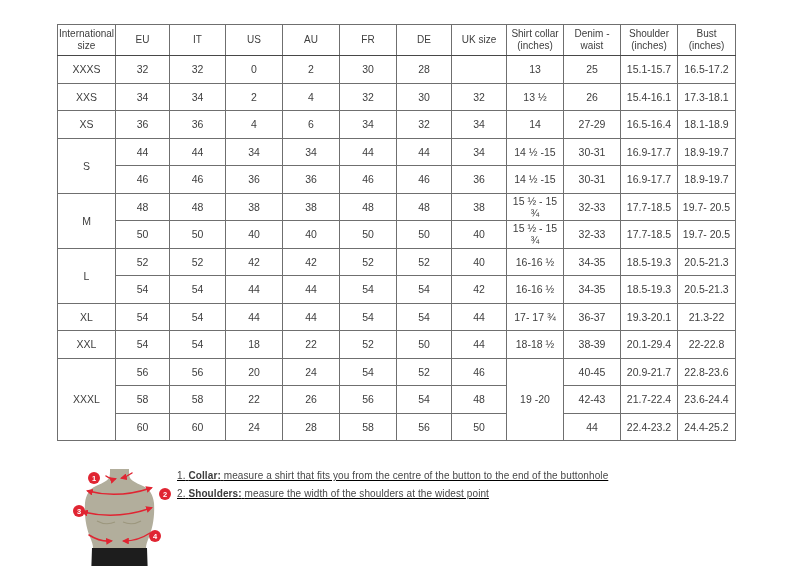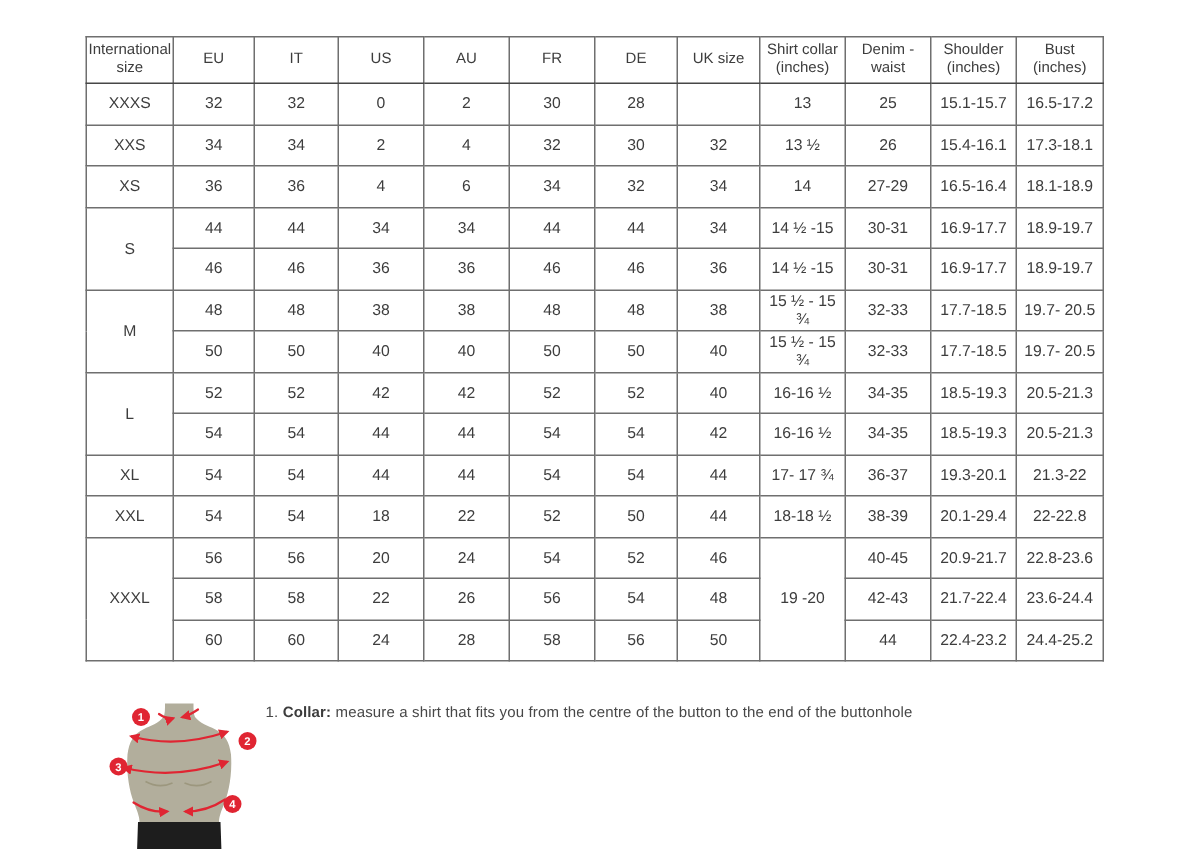--- a/index.html
+++ b/index.html
@@ -41,21 +41,21 @@
   .measure{margin:27px 0 0 57px;}
   .measure-heading{
     font-size:11.5px;
     font-weight:bold;
     letter-spacing:.4px;
     color:#3a3a3a;
     margin:0 0 8px 4px;
   }
   .measure-body{display:flex;align-items:flex-start;}
   .figure-wrap{flex:none;width:118px;margin-left:2px;}
-  .instructions{margin-left:0;padding-top:3px;}
+  .instructions{margin-left:0;padding-top:3px;text-decoration:underline;}
   .instruction{
     font-size:10px;
     line-height:1;
     color:#474747;
     margin-bottom:7.5px;
     letter-spacing:.1px;
   }
   .instruction .term{font-weight:bold;color:#3c3c3c;}
   .fig-accent{fill:var(--accent,#e02532);}
   .fig-arc{stroke:var(--accent,#e02532);stroke-width:1.5;fill:none;stroke-linecap:round;}
@@ -337,17 +337,22 @@
             <text class="fig-num" x="96" y="70.7">4</text>
           </g>
         </svg>
       </div>
       <div class="instructions">
         <div class="instruction">
           <span>1.</span>
           <span class="term">Collar:</span>
           <span>measure a shirt that fits you from the centre of the button to the end of the buttonhole</span>
         </div>
+        <div class="instruction">
+          <span>2.</span>
+          <span class="term">Shoulders:</span>
+          <span>measure the width of the shoulders at the widest point</span>
+        </div>
       </div>
     </div>
   </div>
 
 </div>
 
 </body></html>

